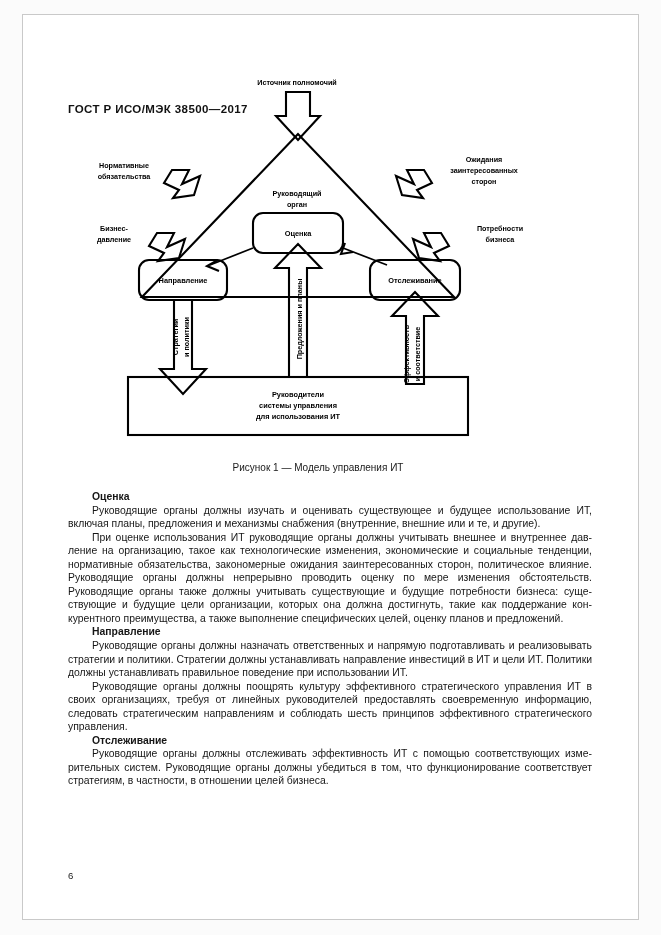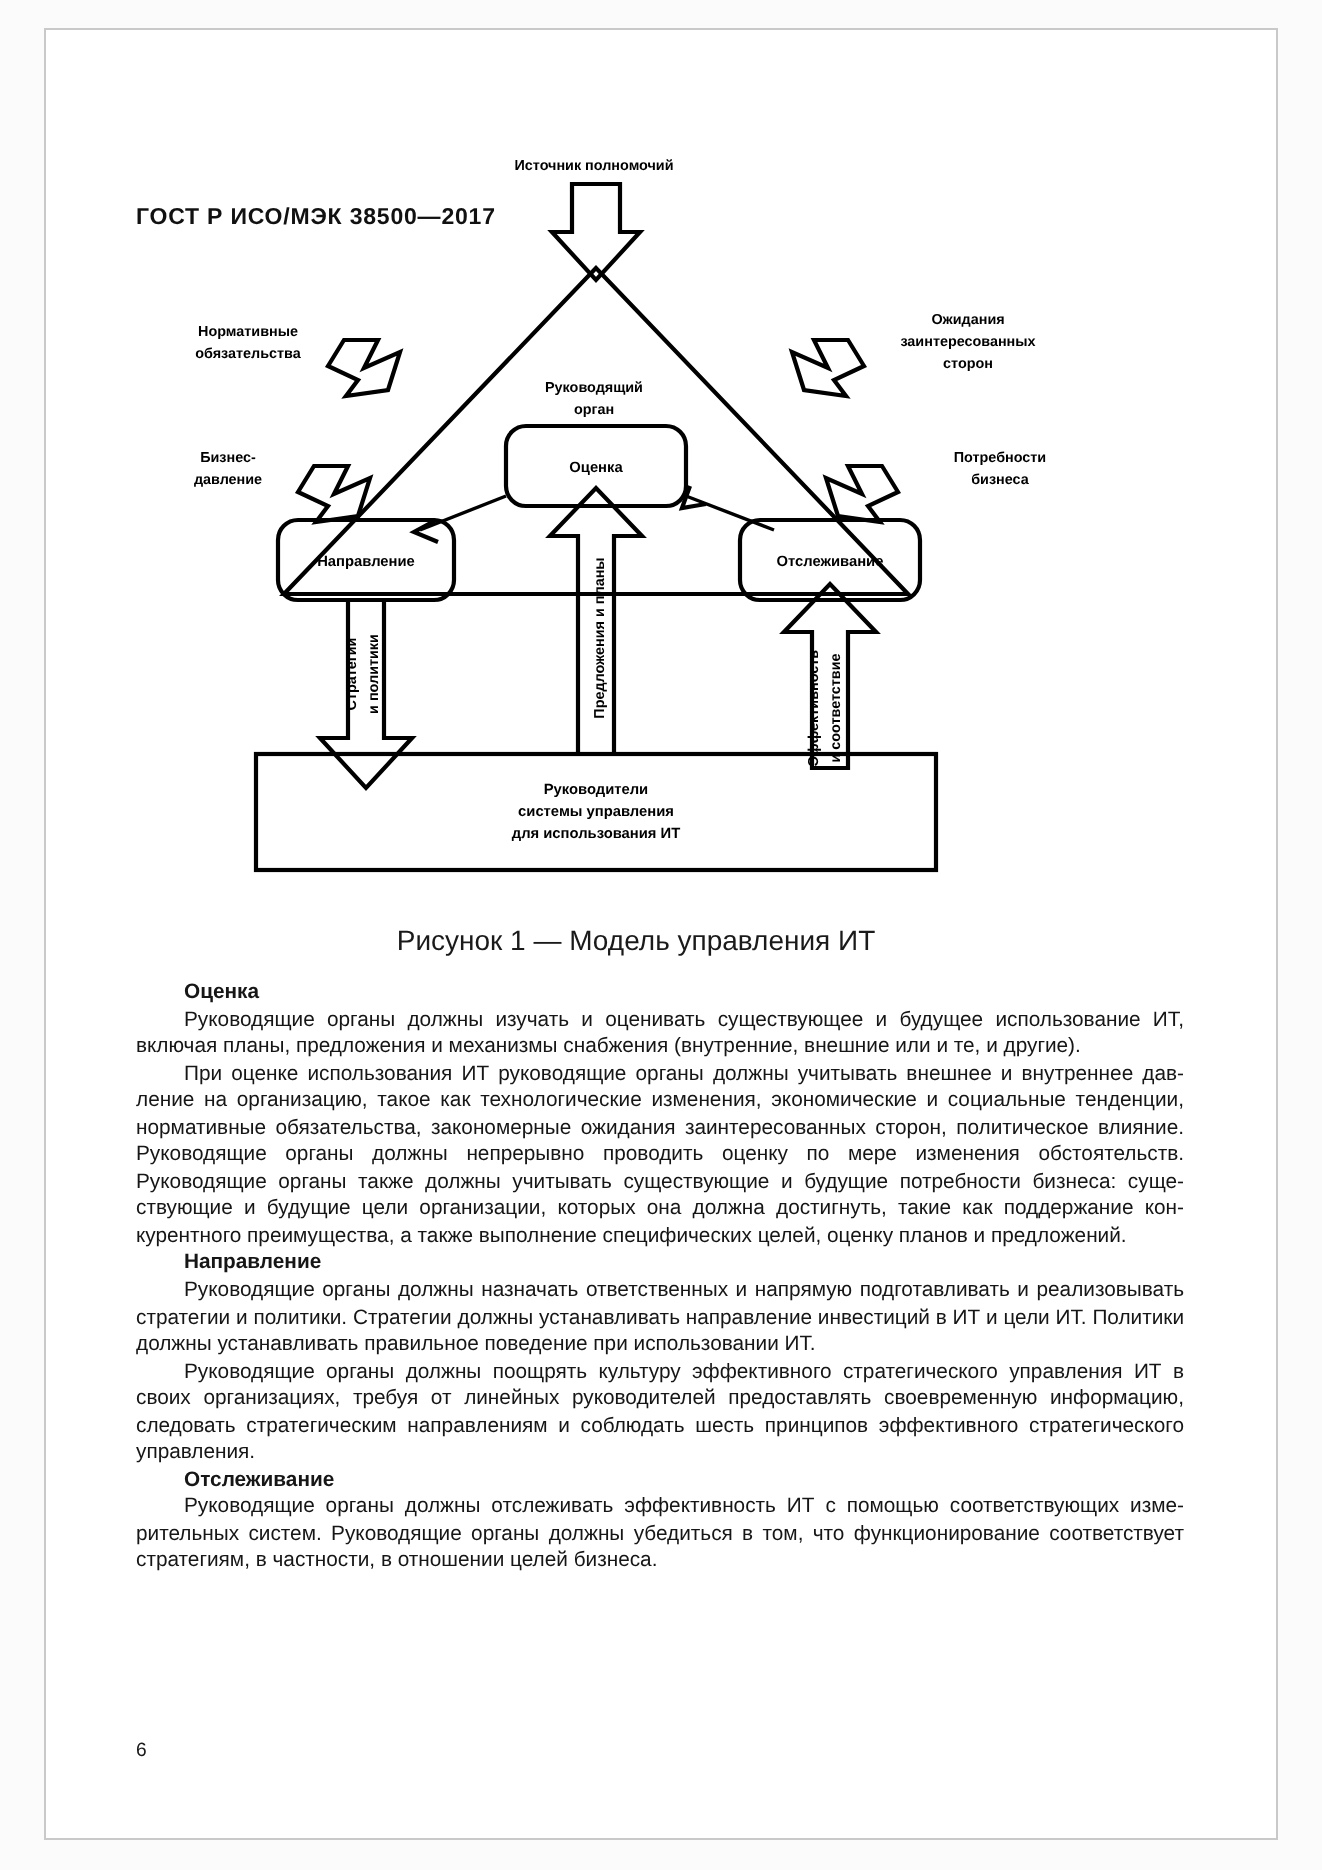--- a/index.html
+++ b/index.html
@@ -51,21 +51,21 @@
     width: 540px;
     height: 365px;
   }
   .figure svg { display: block; }
   .fig-caption {
     position: absolute;
     left: 0;
     top: 462px;
     width: 636px;
     text-align: center;
-    font-size: 14px;
+    font-size: 10px;
     color: #1a1a1a;
   }
   
   .body-text {
     position: absolute;
     left: 68px;
     top: 490px;
     width: 524px;
     font-size: 10.4px;
     line-height: 13.55px;

